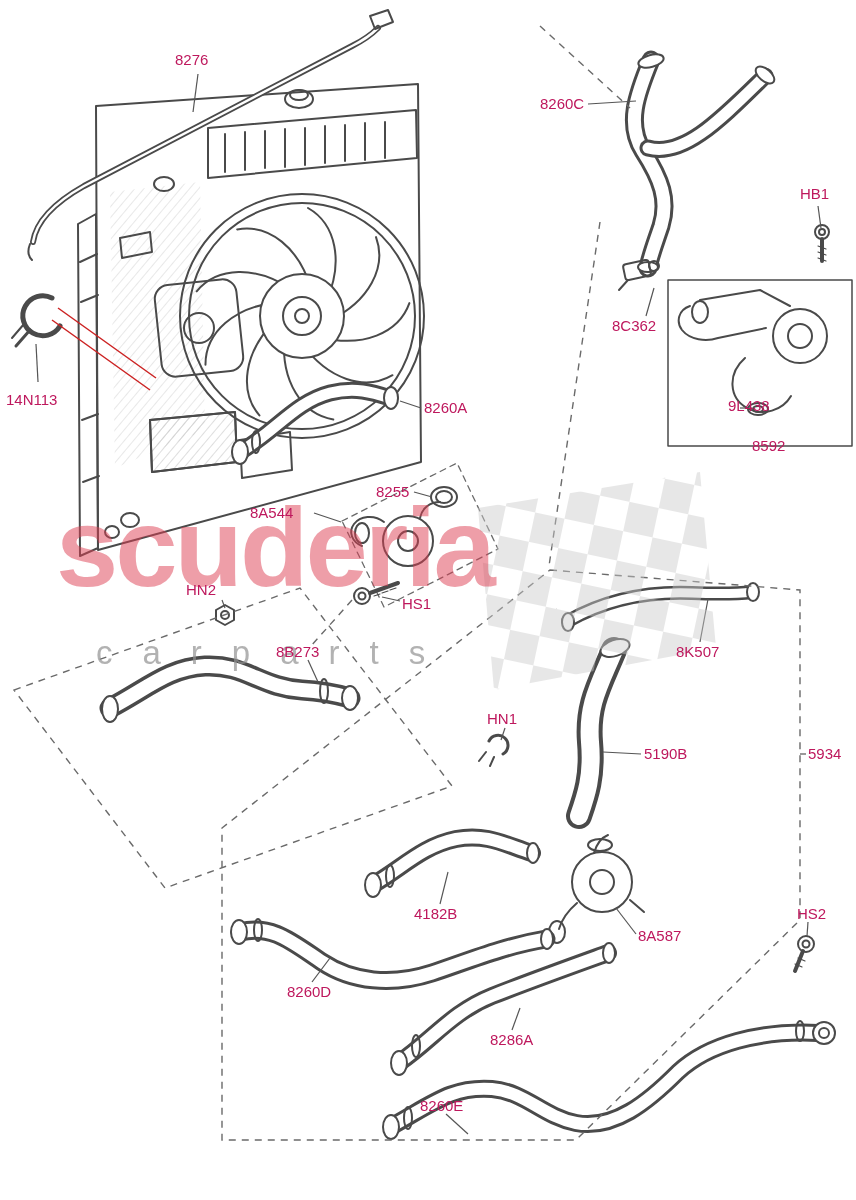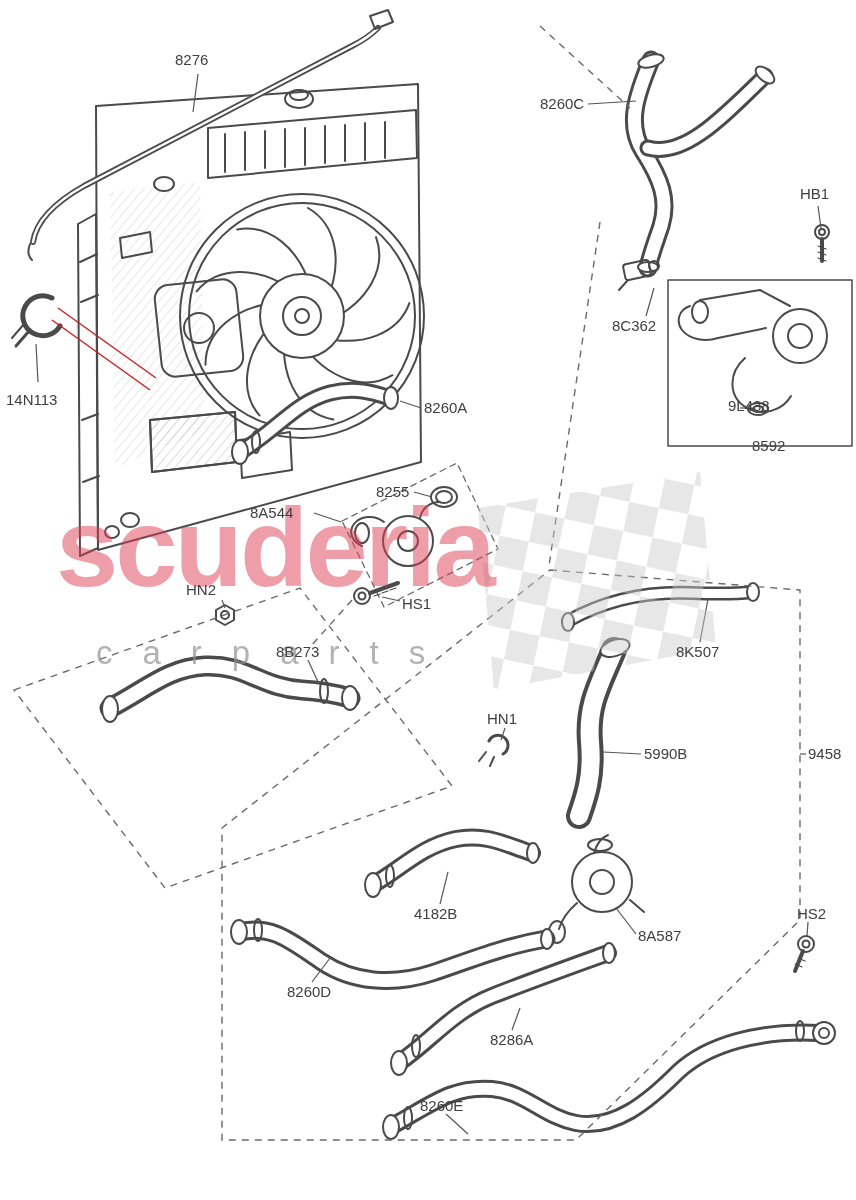--- a/index.html
+++ b/index.html
@@ -14,21 +14,21 @@
     color:rgba(222,62,82,0.50);pointer-events:none;line-height:1;
     font-family:"Liberation Sans",sans-serif;
     text-align:right;
   }
   .watermark-sub{
     position:absolute;left:96px;top:636px;z-index:3;
     font-size:33px;letter-spacing:30px;color:rgba(145,145,145,0.70);
     pointer-events:none;line-height:1;font-family:"Liberation Sans",sans-serif;
   }
   .part-label{
-    position:absolute;z-index:5;color:#404040;font-size:15px;
+    position:absolute;z-index:5;color:#be185d;font-size:15px;
     line-height:1.1;cursor:pointer;white-space:nowrap;
   }
 </style>
 </head>
 <body>
 
 <div class="stage">
 
   <svg class="art" width="856" height="1200" viewBox="0 0 856 1200">
     <defs>
@@ -298,22 +298,22 @@
   <div class="part-label" style="left:752px;top:438px">8592</div>
   <div class="part-label" style="left:6px;top:392px">14N113</div>
   <div class="part-label" style="left:424px;top:400px">8260A</div>
   <div class="part-label" style="left:376px;top:484px">8255</div>
   <div class="part-label" style="left:250px;top:505px">8A544</div>
   <div class="part-label" style="left:186px;top:582px">HN2</div>
   <div class="part-label" style="left:402px;top:596px">HS1</div>
   <div class="part-label" style="left:276px;top:644px">8B273</div>
   <div class="part-label" style="left:676px;top:644px">8K507</div>
   <div class="part-label" style="left:487px;top:711px">HN1</div>
-  <div class="part-label" style="left:644px;top:746px">5990B</div>
-  <div class="part-label" style="left:808px;top:746px">9458</div>
+  <div class="part-label" style="left:644px;top:746px">5190B</div>
+  <div class="part-label" style="left:808px;top:746px">5934</div>
   <div class="part-label" style="left:414px;top:906px">4182B</div>
   <div class="part-label" style="left:638px;top:928px">8A587</div>
   <div class="part-label" style="left:797px;top:906px">HS2</div>
   <div class="part-label" style="left:287px;top:984px">8260D</div>
   <div class="part-label" style="left:490px;top:1032px">8286A</div>
   <div class="part-label" style="left:420px;top:1098px">8260E</div>
 
 </div>
 
 </body></html>

